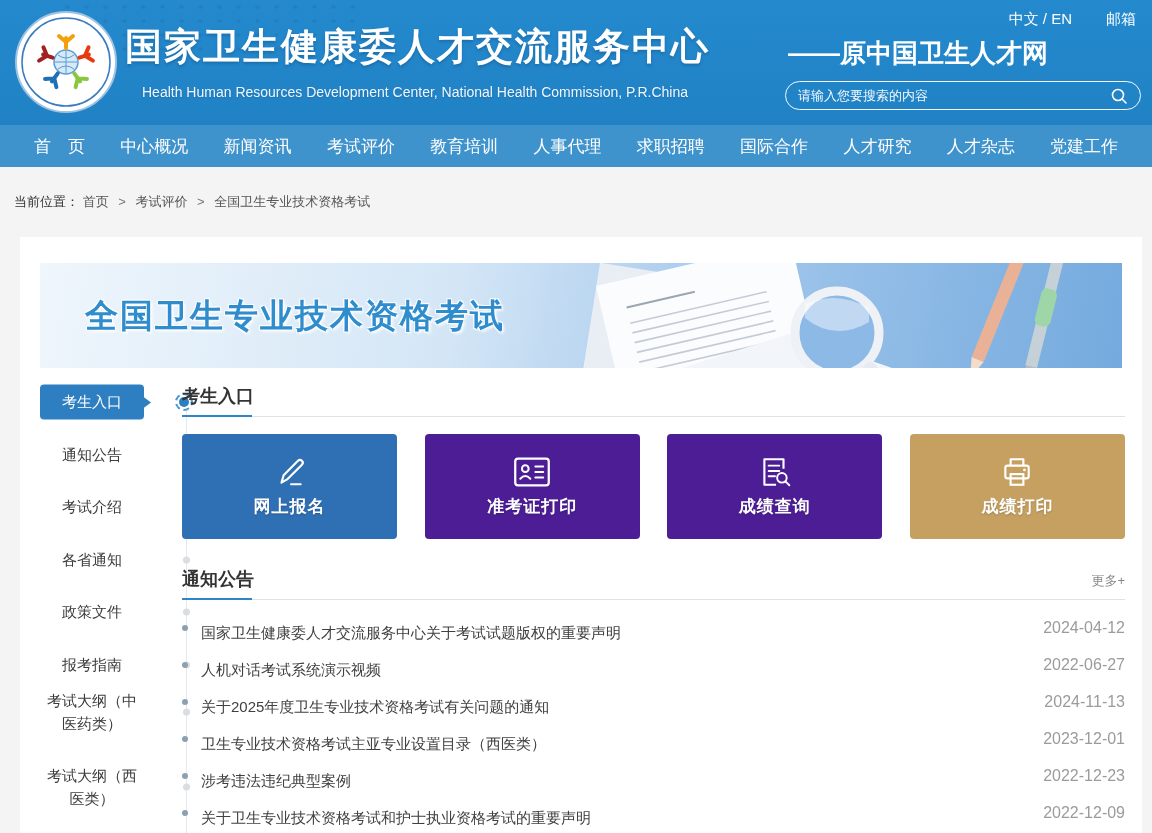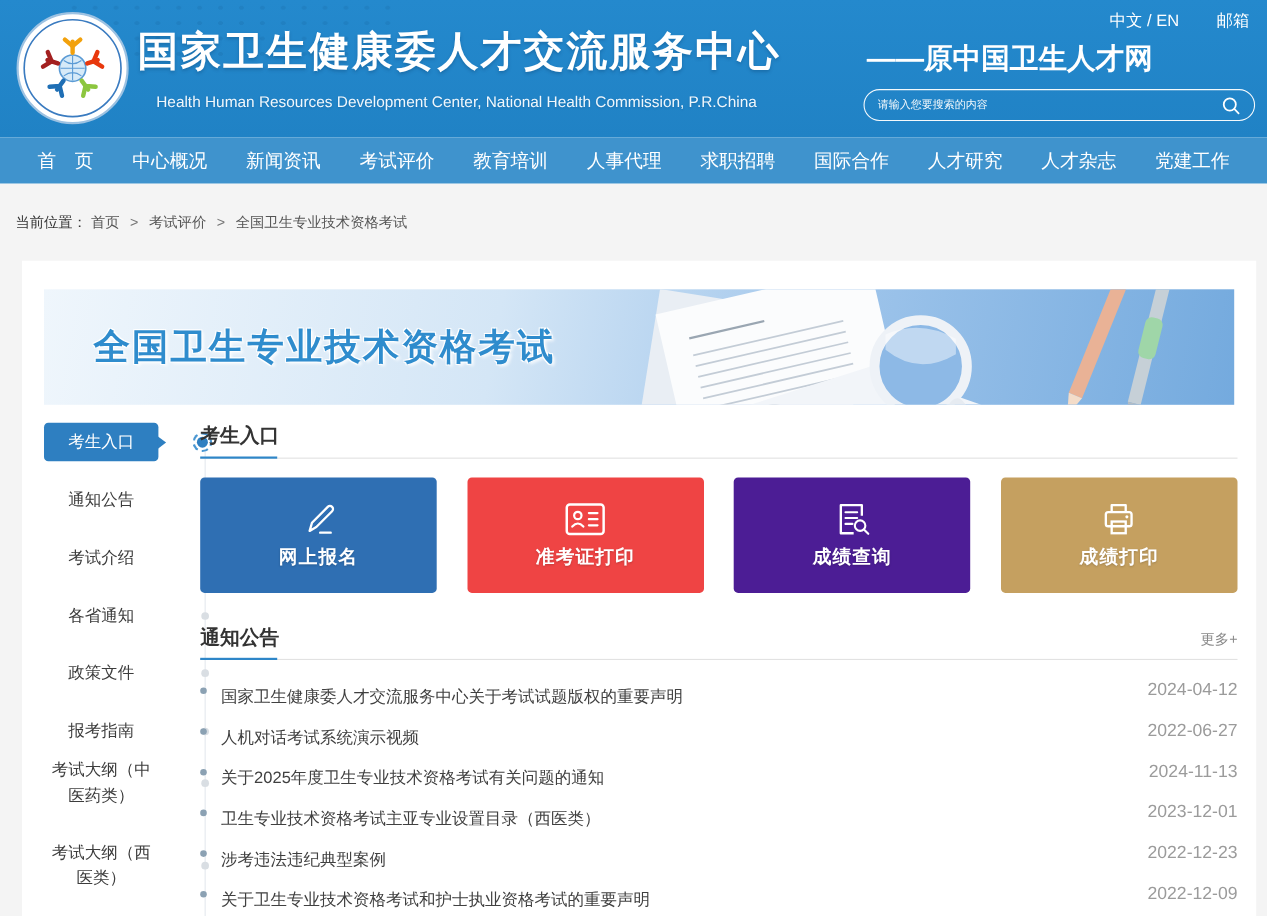--- a/index.html
+++ b/index.html
@@ -17,21 +17,21 @@
   .brand-title { position:absolute; left:125px; top:22px; font-size:37px; font-weight:bold;
     color:#fff; letter-spacing:2px; text-shadow:0 2px 3px rgba(0,40,80,.25); white-space:nowrap; }
   .brand-sub { position:absolute; left:142px; top:84px; font-size:14px; color:#f0f7fc;
     text-shadow:0 1px 2px rgba(0,40,80,.2); white-space:nowrap; }
   .alias { position:absolute; left:788px; top:36px; font-size:26px; font-weight:600;
     color:#fff; white-space:nowrap; }
   .topbar { position:absolute; right:16px; top:10px; font-size:15px; color:#fff; display:flex; gap:34px; }
   .topbar span { cursor:pointer; }
   .search { position:absolute; left:785px; top:81px; width:356px; height:29px;
     border:1px solid rgba(255,255,255,.95); border-radius:15px; display:flex; align-items:center; padding:0 12px; }
-  .search input { flex:1; background:transparent; border:none; outline:none; color:#fff; font-size:10px;
+  .search input { flex:1; background:transparent; border:none; outline:none; color:#fff; font-size:13px;
     font-family:inherit; }
   .search input::placeholder { color:rgba(255,255,255,.95); }
   .search svg { flex:0 0 auto; }
 
   
   .nav { position:absolute; left:0; top:125px; width:1152px; height:42px; background:#3f93cd;
     display:flex; justify-content:space-between; align-items:center; padding:0 34px; }
   .nav li { list-style:none; font-size:17px; font-weight:500; color:#fff; cursor:pointer; white-space:nowrap; }
 
   
@@ -71,21 +71,21 @@
   .sec-title { font-size:18px; font-weight:bold; color:#333; line-height:22px; }
   .more-link { font-size:13px; color:#888; cursor:pointer; }
   .sec-rule { position:relative; height:1px; background:#e2e2e2; margin-top:9px; }
   .sec-rule::before { content:""; position:absolute; left:0; top:-1px; width:70px; height:2px; background:#2e86c8; }
 
   .entry-row { display:flex; justify-content:space-between; margin-top:17px; }
   .entry-btn { width:215px; height:105px; border-radius:4px; color:#fff; cursor:pointer;
     display:flex; flex-direction:column; align-items:center; justify-content:center; gap:6px; }
   .entry-btn .lbl { font-size:17px; font-weight:bold; letter-spacing:1px; text-shadow:0 1px 2px rgba(0,0,0,.2); }
   .c-report { background:#2f6fb3; }
-  .c-ticket { background:#ef4444; }
+  .c-ticket { background:#4c1d95; }
   .c-query  { background:#4c1d95; }
   .c-print  { background:#c5a060; }
 
   .notice { margin-top:29px; }
   .notice-list { margin-top:9px; }
   .notice-row { height:37px; display:flex; align-items:center; cursor:pointer; }
   .notice-row .bullet { width:6px; height:6px; border-radius:50%; background:#8ba1b3; margin-right:13px; flex:0 0 auto; }
   .notice-row .ttl { flex:1; font-size:15px; color:#404040; white-space:nowrap; overflow:hidden;margin-top:12px; }
   .notice-row .date { font-size:16px; color:#9b9b9b; flex:0 0 auto; }
 </style>

